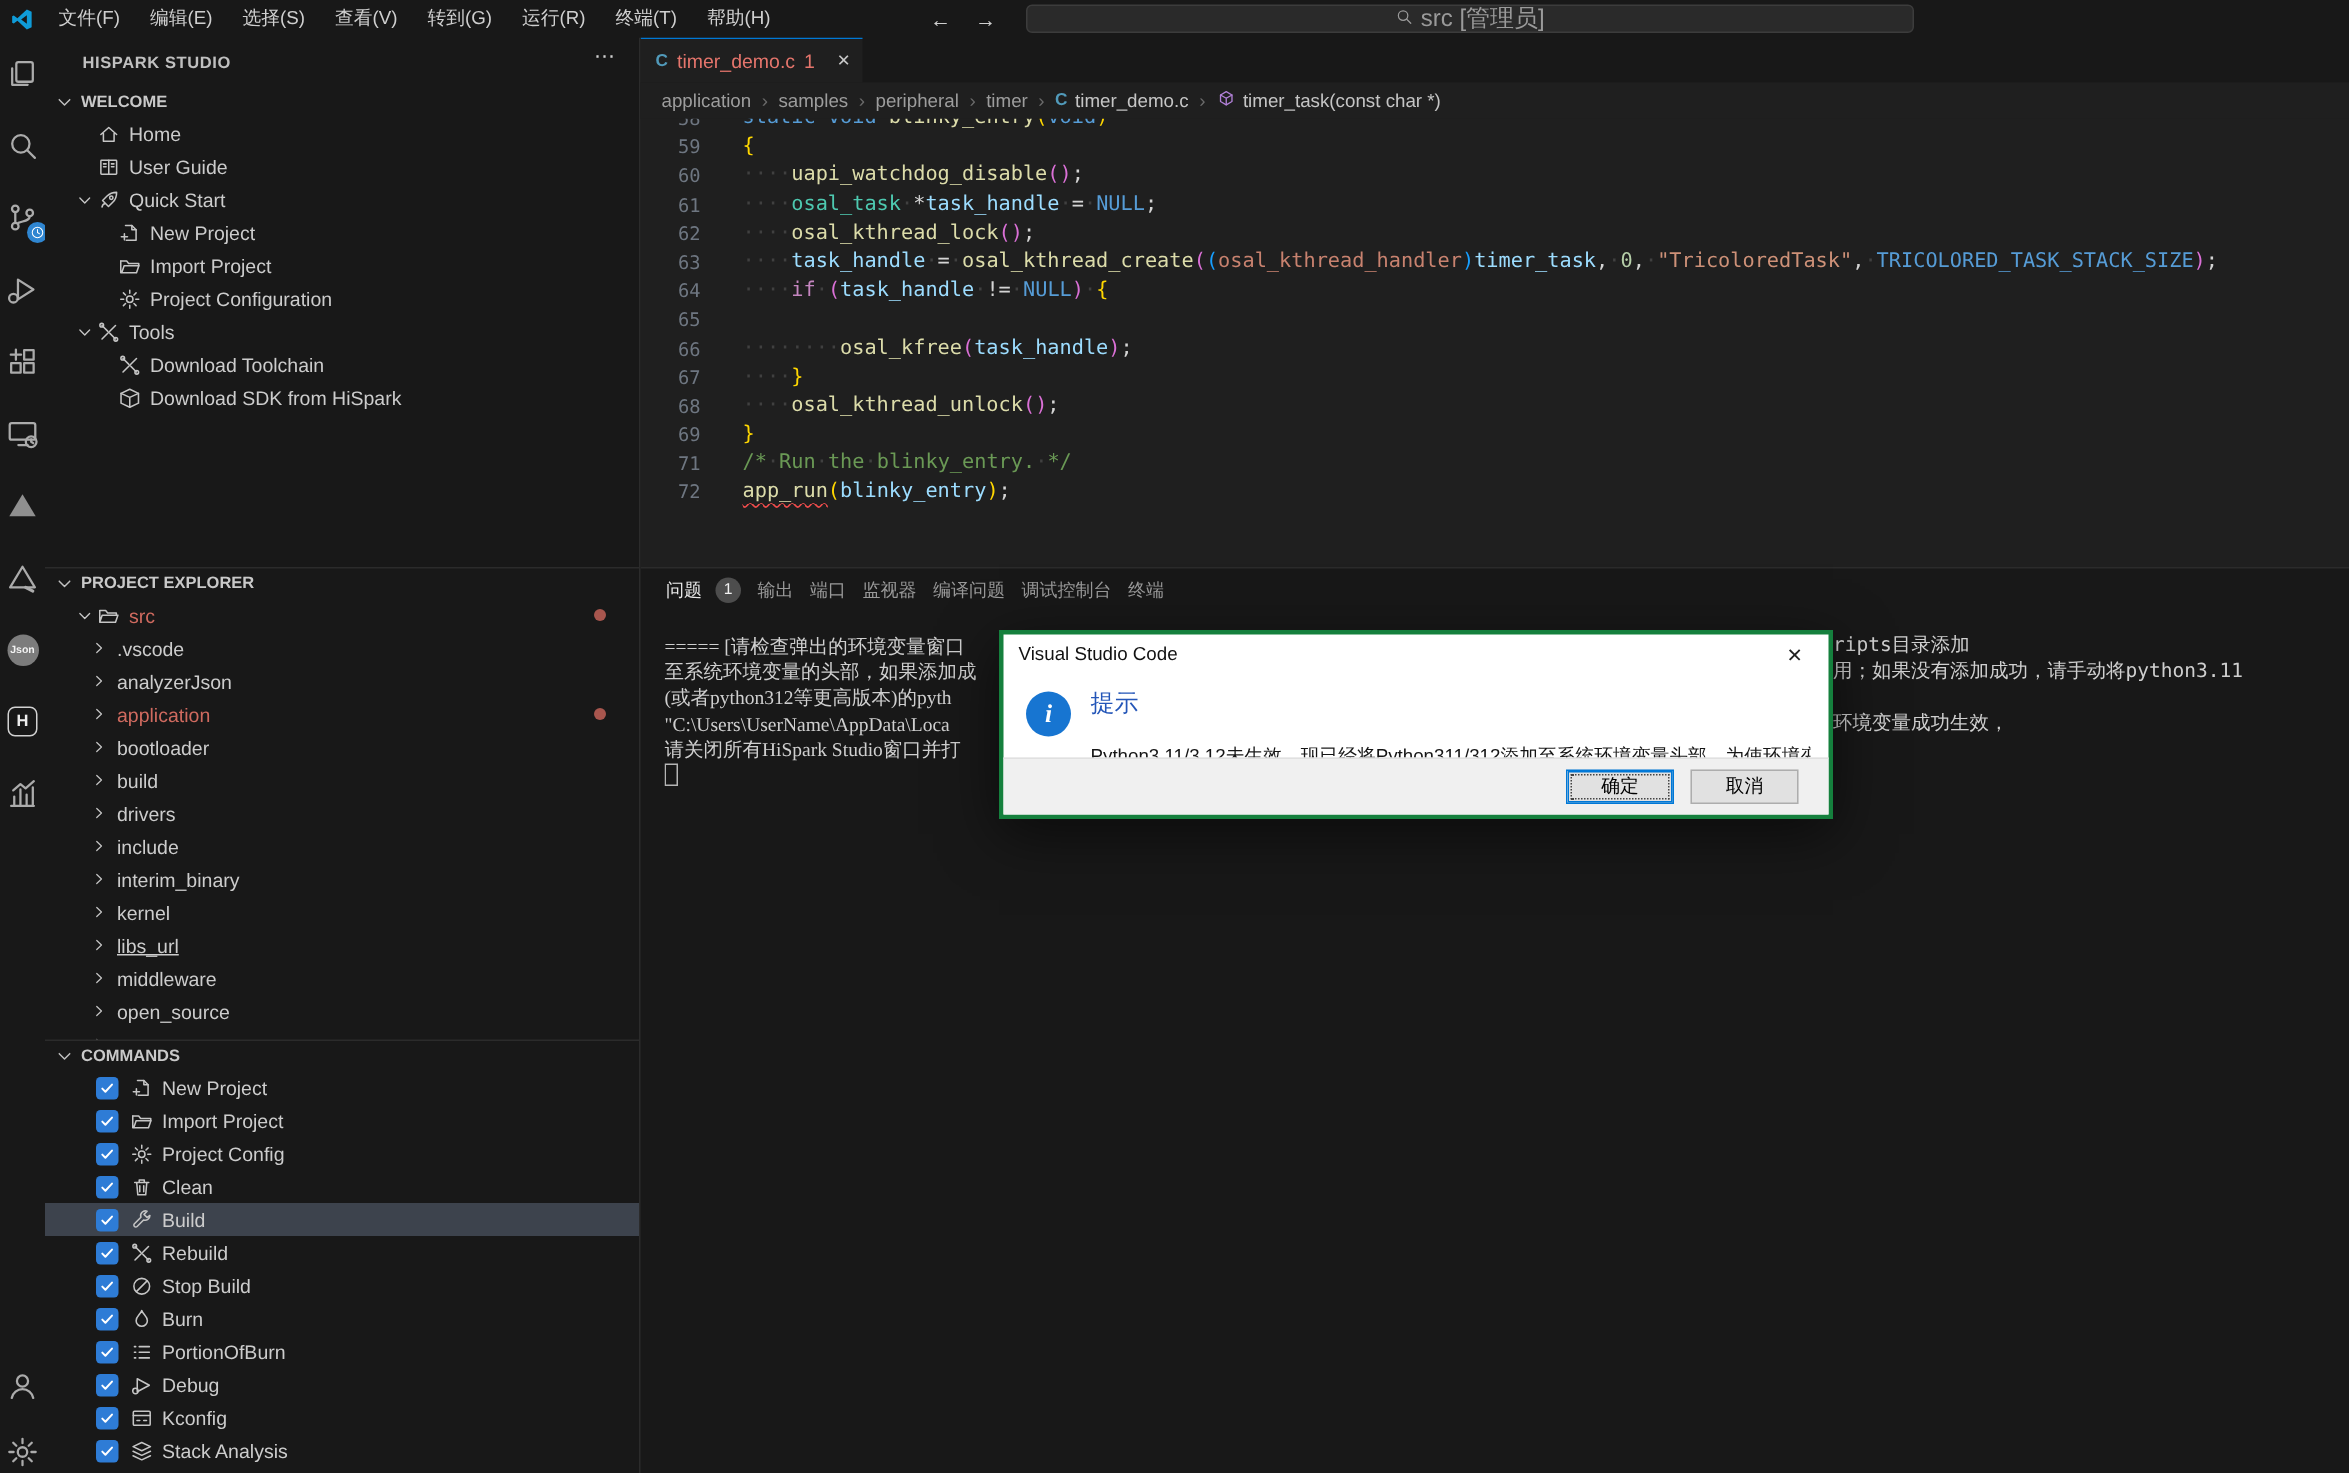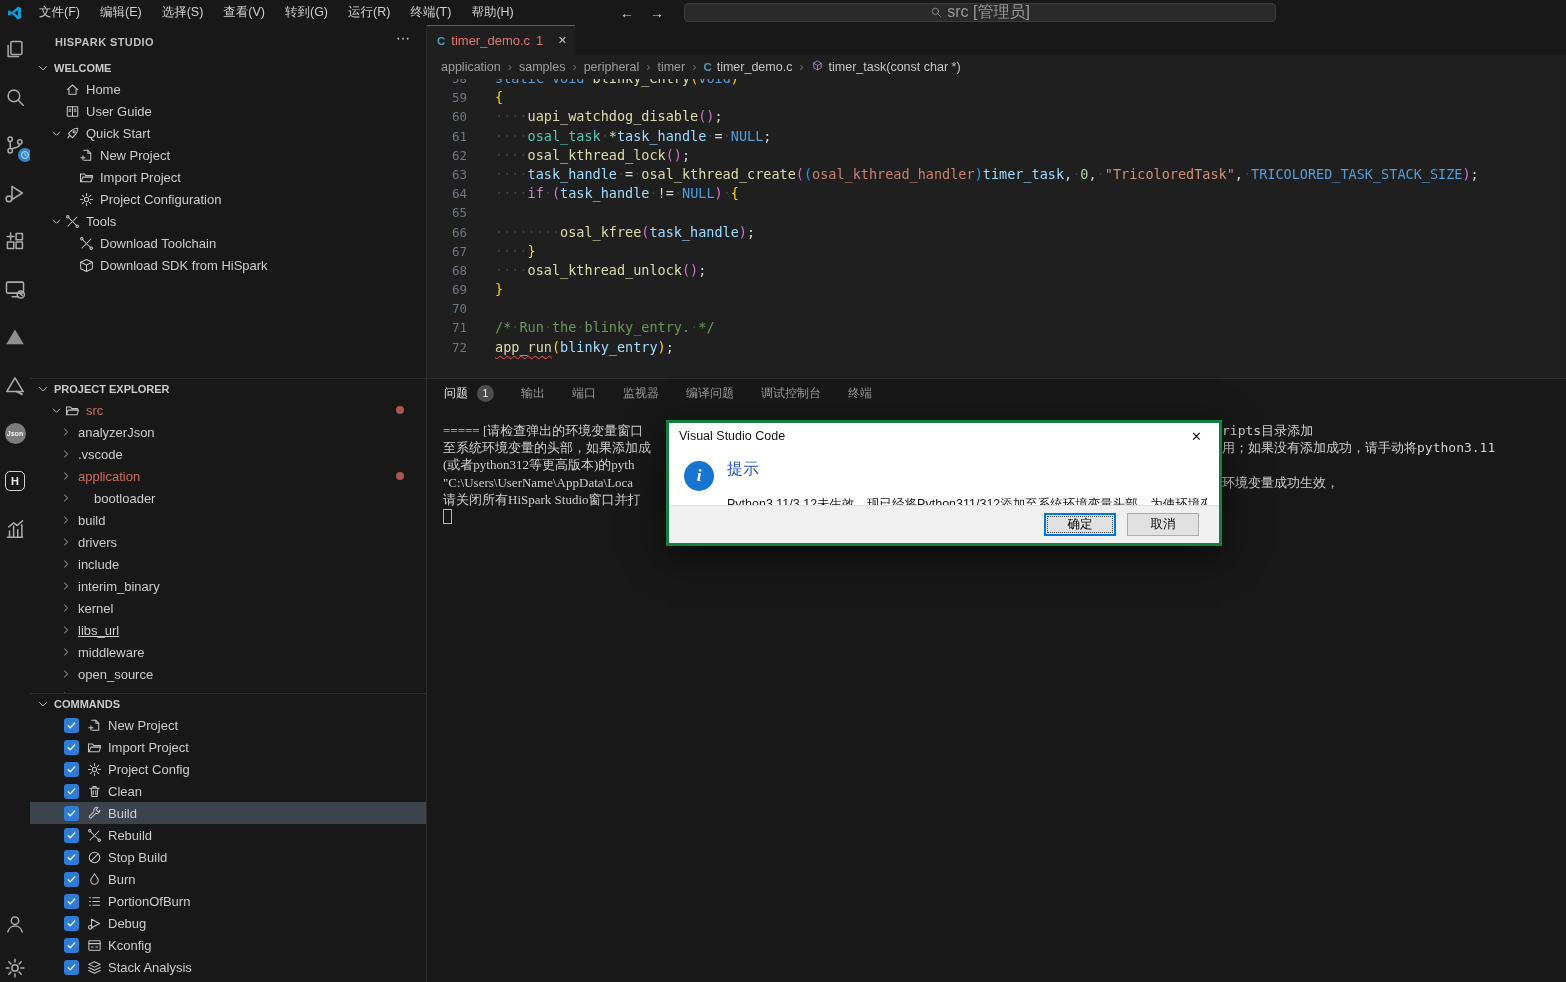--- a/index.html
+++ b/index.html
@@ -69,21 +69,21 @@
   .ct{margin-left:28px}
   .tk-kw{color:#569cd6}.tk-ctl{color:#c586c0}.tk-fn{color:#dcdcaa}.tk-ty{color:#4ec9b0}
   .tk-var{color:#9cdcfe}.tk-cs{color:#569cd6}.tk-num{color:#b5cea8}.tk-str{color:#ce9178}
   .tk-cmt{color:#6a9955}.tk-pl{color:#d4d4d4}.tk-b1{color:#ffd700}.tk-b2{color:#da70d6}
   .tk-b3{color:#179fff}.tk-cast{color:#c8826f}
   .tk-err{color:#dcdcaa;text-decoration:underline wavy #f14c4c 1px;text-underline-offset:3px}
   .ws-dot{color:#404040}
 
   
   #panel{position:absolute;left:427px;top:378px;width:1139px;bottom:0;background:#181818;border-top:1px solid #2b2b2b}
-  .ptabs{height:28px;display:flex;padding-left:17px;gap:27px;font-size:12px;color:#999}
+  .ptabs{height:28px;display:flex;padding-left:17px;gap:11px;font-size:12px;color:#999}
   .ptab{display:flex;align-items:center;gap:9px;cursor:pointer}
   .ptab.active{color:#e8e8e8}
   .pbadge{width:17px;height:17px;border-radius:50%;background:#4d4d4d;color:#f0f0f0;font-size:10.5px;display:flex;align-items:center;justify-content:center}
   .pcontent{position:absolute;left:16px;top:43px;font-family:Liberation Serif, serif;font-size:13px;color:#cfcfcf}
   .pl-line{height:17.2px;line-height:17.2px;white-space:pre}
   .pleft{max-width:770px;overflow:hidden}
   .pright{position:absolute;left:795px;top:43px;font-family:"DejaVu Sans Mono",monospace;font-size:13px;color:#cfcfcf}
   .tcursor{display:inline-block;width:9px;height:15px;border:1px solid #b5b5b5;margin-top:1px}
 
   
@@ -407,52 +407,52 @@
             <span class="dot"></span>
           </div>
           <div class="row tree-child">
             <span class="chev">
               <span class="icn">
                 <svg viewBox="0 0 16 16" width="12" height="12" fill="none" stroke="currentColor" stroke-width="1.1" stroke-linecap="round" stroke-linejoin="round">
                   <path d="M6 4l4.2 4L6 12"></path>
                 </svg>
               </span>
             </span>
+            <span style="margin-left: 4px;">.vscode</span>
+          </div>
+          <div class="row tree-child">
+            <span class="chev">
+              <span class="icn">
+                <svg viewBox="0 0 16 16" width="12" height="12" fill="none" stroke="currentColor" stroke-width="1.1" stroke-linecap="round" stroke-linejoin="round">
+                  <path d="M6 4l4.2 4L6 12"></path>
+                </svg>
+              </span>
+            </span>
             <span style="margin-left: 4px;">analyzerJson</span>
-          </div>
-          <div class="row tree-child">
-            <span class="chev">
-              <span class="icn">
-                <svg viewBox="0 0 16 16" width="12" height="12" fill="none" stroke="currentColor" stroke-width="1.1" stroke-linecap="round" stroke-linejoin="round">
-                  <path d="M6 4l4.2 4L6 12"></path>
-                </svg>
-              </span>
-            </span>
-            <span style="margin-left: 4px;">.vscode</span>
           </div>
           <div class="row tree-child">
             <span class="chev">
               <span class="icn">
                 <svg viewBox="0 0 16 16" width="12" height="12" fill="none" stroke="currentColor" stroke-width="1.1" stroke-linecap="round" stroke-linejoin="round">
                   <path d="M6 4l4.2 4L6 12"></path>
                 </svg>
               </span>
             </span>
             <span class="red" style="margin-left: 4px;">application</span>
             <span class="dot"></span>
           </div>
           <div class="row tree-child">
             <span class="chev">
               <span class="icn">
                 <svg viewBox="0 0 16 16" width="12" height="12" fill="none" stroke="currentColor" stroke-width="1.1" stroke-linecap="round" stroke-linejoin="round">
                   <path d="M6 4l4.2 4L6 12"></path>
                 </svg>
               </span>
             </span>
-            <span style="margin-left: 20px;">bootloader</span>
+            <span style="margin-left: 4px;">bootloader</span>
           </div>
           <div class="row tree-child">
             <span class="chev">
               <span class="icn">
                 <svg viewBox="0 0 16 16" width="12" height="12" fill="none" stroke="currentColor" stroke-width="1.1" stroke-linecap="round" stroke-linejoin="round">
                   <path d="M6 4l4.2 4L6 12"></path>
                 </svg>
               </span>
             </span>
             <span style="margin-left: 4px;">build</span>
@@ -822,21 +822,20 @@
           <div class="cl"><span class="g">60</span><span class="ct"><span class="ws-dot">····</span><span class="tk-fn">uapi_watchdog_disable</span><span class="tk-b2">(</span><span class="tk-b2">)</span><span class="tk-pl">;</span></span></div>
           <div class="cl"><span class="g">61</span><span class="ct"><span class="ws-dot">····</span><span class="tk-ty">osal_task</span><span class="ws-dot">·</span><span class="tk-pl">*</span><span class="tk-var">task_handle</span><span class="ws-dot">·</span><span class="tk-pl">=</span><span class="ws-dot">·</span><span class="tk-cs">NULL</span><span class="tk-pl">;</span></span></div>
           <div class="cl"><span class="g">62</span><span class="ct"><span class="ws-dot">····</span><span class="tk-fn">osal_kthread_lock</span><span class="tk-b2">(</span><span class="tk-b2">)</span><span class="tk-pl">;</span></span></div>
           <div class="cl"><span class="g">63</span><span class="ct"><span class="ws-dot">····</span><span class="tk-var">task_handle</span><span class="ws-dot">·</span><span class="tk-pl">=</span><span class="ws-dot">·</span><span class="tk-fn">osal_kthread_create</span><span class="tk-b2">(</span><span class="tk-b3">(</span><span class="tk-cast">osal_kthread_handler</span><span class="tk-b3">)</span><span class="tk-var">timer_task</span><span class="tk-pl">,</span><span class="ws-dot">·</span><span class="tk-num">0</span><span class="tk-pl">,</span><span class="ws-dot">·</span><span class="tk-str">"TricoloredTask"</span><span class="tk-pl">,</span><span class="ws-dot">·</span><span class="tk-cs">TRICOLORED_TASK_STACK_SIZE</span><span class="tk-b2">)</span><span class="tk-pl">;</span></span></div>
           <div class="cl"><span class="g">64</span><span class="ct"><span class="ws-dot">····</span><span class="tk-ctl">if</span><span class="ws-dot">·</span><span class="tk-b2">(</span><span class="tk-var">task_handle</span><span class="ws-dot">·</span><span class="tk-pl">!=</span><span class="ws-dot">·</span><span class="tk-cs">NULL</span><span class="tk-b2">)</span><span class="ws-dot">·</span><span class="tk-b1">{</span></span></div>
           <div class="cl"><span class="g">65</span></div>
           <div class="cl"><span class="g">66</span><span class="ct"><span class="ws-dot">········</span><span class="tk-fn">osal_kfree</span><span class="tk-b2">(</span><span class="tk-var">task_handle</span><span class="tk-b2">)</span><span class="tk-pl">;</span></span></div>
           <div class="cl"><span class="g">67</span><span class="ct"><span class="ws-dot">····</span><span class="tk-b1">}</span></span></div>
           <div class="cl"><span class="g">68</span><span class="ct"><span class="ws-dot">····</span><span class="tk-fn">osal_kthread_unlock</span><span class="tk-b2">(</span><span class="tk-b2">)</span><span class="tk-pl">;</span></span></div>
           <div class="cl"><span class="g">69</span><span class="ct"><span class="tk-b1">}</span></span></div>
-          <div class="cl"><span class="g">70</span><span class="ct"></span></div>
           <div class="cl"><span class="g">71</span><span class="ct"><span class="tk-cmt">/*</span><span class="ws-dot">·</span><span class="tk-cmt">Run</span><span class="ws-dot">·</span><span class="tk-cmt">the</span><span class="ws-dot">·</span><span class="tk-cmt">blinky_entry.</span><span class="ws-dot">·</span><span class="tk-cmt">*/</span></span></div>
           <div class="cl"><span class="g">72</span><span class="ct"><span class="tk-err">app_run</span><span class="tk-b1">(</span><span class="tk-var">blinky_entry</span><span class="tk-b1">)</span><span class="tk-pl">;</span></span></div>
         </div>
     </div>
   </main>
 
   <section id="panel">
     <div class="ptabs" id="panel-tabs">
         <div class="ptab active">
           <span>问题</span>

